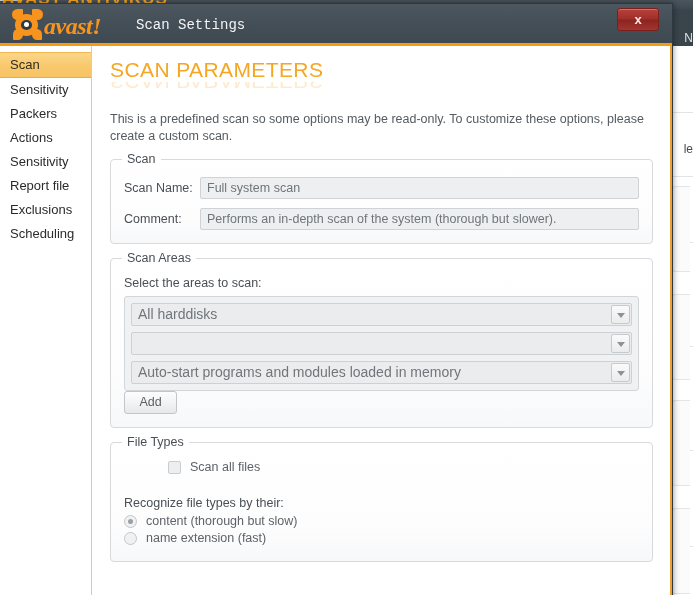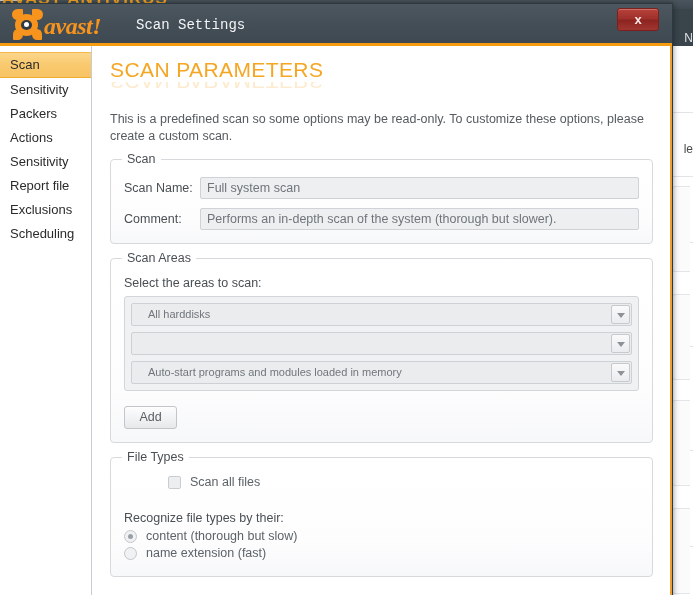--- a/index.html
+++ b/index.html
@@ -247,38 +247,38 @@
     position: relative;
     height: 23px;
     background: #ebecee;
     border: 1px solid #cdd0d4;
     border-radius: 2px;
     margin-bottom: 6px;
   }
   .combo:last-child { margin-bottom: 0; }
   .combo-text {
     position: absolute; left: 6px; top: 0; right: 26px;
-    line-height: 21px; font-size: 11px; color: #70767b;
-    white-space: nowrap; overflow: hidden; margin-left: 10px;
+    line-height: 21px; font-size: 14px; color: #70767b;
+    white-space: nowrap; overflow: hidden;
   }
   .combo-arrow {
     position: absolute; right: 1px; top: 1px;
     width: 19px; height: 19px;
     background: linear-gradient(to bottom, #fafafb 0%, #ebecee 100%);
     border: 1px solid #c6c9cd;
     border-radius: 2px;
   }
   .combo-arrow::after {
     content: ""; position: absolute; left: 5px; top: 7px;
     border-left: 4px solid transparent;
     border-right: 4px solid transparent;
     border-top: 5px solid #8d9297;
   }
   .add-btn {
-    margin-top: 15px;
+    margin-top: 0;
     width: 53px; height: 23px;
     line-height: 21px; text-align: center;
     font-size: 12.5px; color: #5a5f64;
     background: linear-gradient(to bottom, #fdfdfe 0%, #f1f2f4 55%, #e6e8ea 100%);
     border: 1px solid #c2c5c9;
     border-radius: 3px;
     cursor: pointer;
   }
 
   

